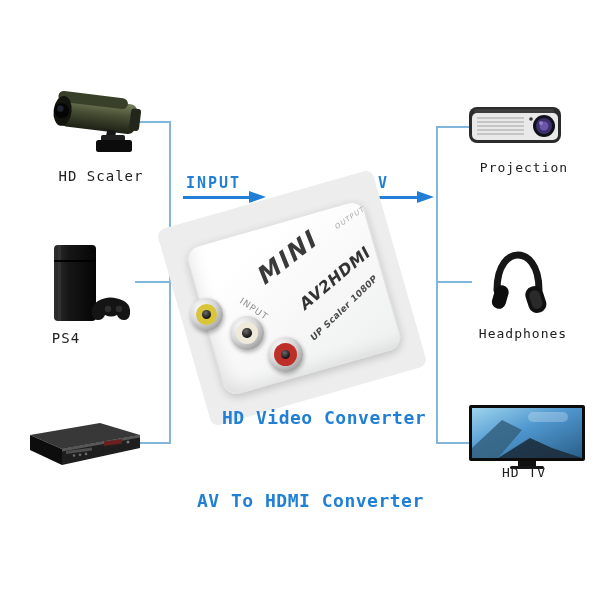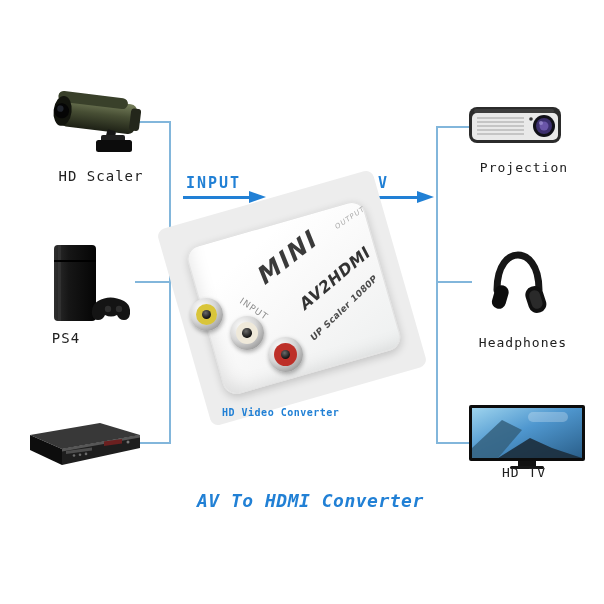--- a/index.html
+++ b/index.html
@@ -42,22 +42,22 @@
          transform:translate(-50%,-50%) rotate(34deg);}
   
   .jack{position:absolute;border-radius:50%;
         background:radial-gradient(circle at 35% 32%,#ffffff,#d6d6d6 45%,#9a9a9a 80%,#7c7c7c);
         box-shadow:1px 2px 4px rgba(0,0,0,.3);}
   .jack-ring{position:absolute;inset:17%;border-radius:50%;display:block;}
   .jack-hole{position:absolute;inset:36%;border-radius:50%;display:block;
              background:radial-gradient(circle at 40% 32%,#6a6a6a,#141414 70%);}
   
   .caption{position:absolute;color:var(--accent,#2180d5);font-weight:700;white-space:nowrap;letter-spacing:.5px;}
-  .caption.product{left:222px;top:407px;font-size:10px;}
-  .caption.title{left:197px;top:490px;font-size:18px;font-style:italic;}
+  .caption.product{left:222px;top:407px;font-size:18px;}
+  .caption.title{left:197px;top:490px;font-size:18px;}
 </style>
 </head>
 <body>
 
 <div class="stage">
 
   <div class="lineh" style="left:135px;top:121px;width:35px"></div>
   <div class="lineh" style="left:135px;top:281px;width:35px"></div>
   <div class="lineh" style="left:135px;top:442px;width:35px"></div>
   <div class="linev" style="left:169px;top:121px;height:323px"></div>
@@ -148,21 +148,21 @@
   <svg class="dev" style="left:488px;top:248px" width="60" height="68" viewBox="0 0 60 68">
     <path d="M9 42 C9 16 21 7 30 7 C39 7 51 16 51 42" fill="none" stroke="#161616" stroke-width="7" stroke-linecap="round"></path>
     <g transform="rotate(16 12 50)">
         <rect x="5" y="37" width="14" height="24" rx="7" fill="#0d0d0d"></rect>
       </g>
     <g transform="rotate(-18 48 52)">
       <rect x="39" y="38" width="18" height="27" rx="8.5" fill="#101010"></rect>
       <rect x="42.5" y="42" width="11" height="19" rx="5.5" fill="#2a2a2a"></rect>
     </g>
   </svg>
-  <div class="dev-label sm" style="left:523px;top:335px">Headphones</div>
+  <div class="dev-label sm" style="left:523px;top:326px">Headphones</div>
 
   <svg class="dev" style="left:468px;top:404px" width="118" height="66" viewBox="0 0 118 66">
     <defs>
       <linearGradient id="skyg" x1="0" y1="0" x2="1" y2="1">
         <stop offset="0" stop-color="#9ed4ee"></stop>
           <stop offset="0.45" stop-color="#4f97cf"></stop>
           <stop offset="1" stop-color="#2a5f8a"></stop>
       </linearGradient>
     </defs>
     <rect x="1" y="1" width="116" height="56" rx="2" fill="#0c0c0c"></rect>

